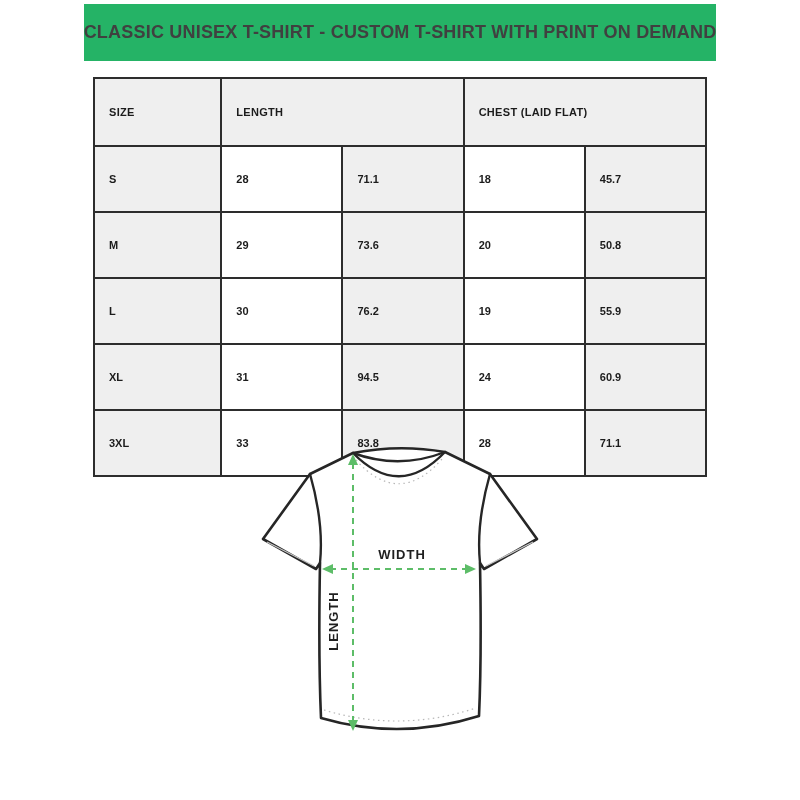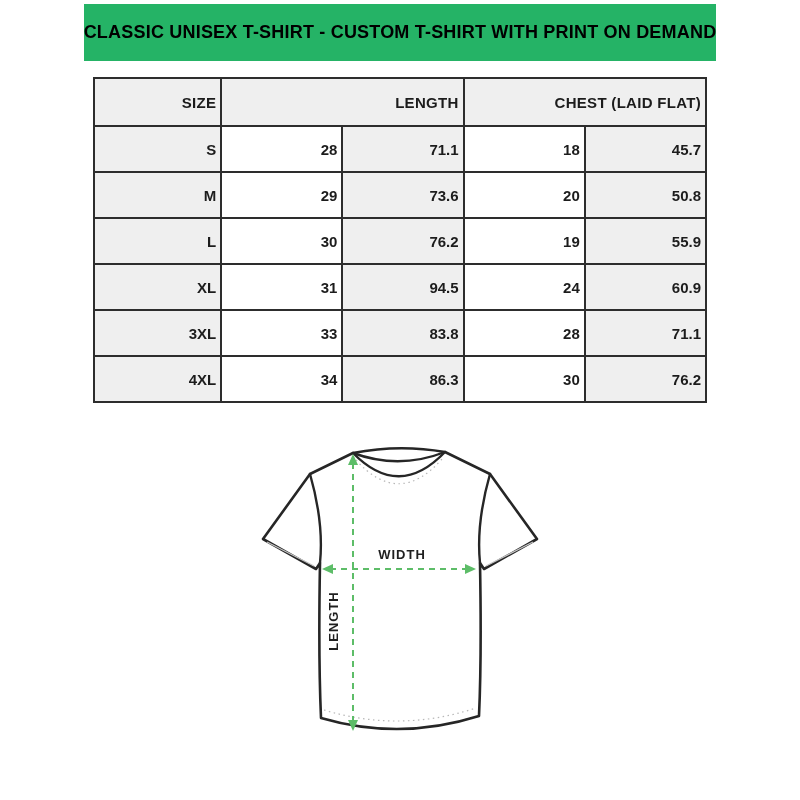--- a/index.html
+++ b/index.html
@@ -7,31 +7,31 @@
     position:relative;width:800px;height:800px;background:#fff;overflow:hidden;
     font-family:"Liberation Sans",sans-serif;
     --banner-green:#25b366;--table-gray:#efefef;--border-dark:#2d2d2d;
     --arrow-green:#5dbd68;--note-red:#d63230;--text-black:#1c1c1c;
   }
   .banner{
     position:absolute;left:84px;top:4px;width:632px;height:57px;
     background:var(--banner-green);display:flex;align-items:center;justify-content:center;
   }
   .banner-title{
-    color:#000000;font-weight:bold;font-size:18px;letter-spacing:.2px;white-space:nowrap;
+    color:#404040;font-weight:bold;font-size:18px;letter-spacing:.2px;white-space:nowrap;
   }
   table.size-table{
     position:absolute;left:93px;top:77px;width:614px;
     border-collapse:collapse;table-layout:fixed;
   }
   .size-table th,.size-table td{
     border:2px solid var(--border-dark);
-    text-align:right;vertical-align:middle;
-    font-weight:bold;font-size:15px;color:var(--text-black);
-    padding:4px;
+    text-align:left;vertical-align:middle;
+    font-weight:bold;font-size:11px;color:var(--text-black);
+    padding:14px;
   }
   .size-table th{height:38px;background:var(--table-gray);letter-spacing:.3px;}
   .size-table td{height:36px;}
   .size-table td.shaded{background:var(--table-gray);}
   .size-table td.plain{background:#ffffff;}
   .diagram{position:absolute;left:250px;top:438px;width:300px;height:310px;}
   .shirt-line{fill:none;stroke:#262626;stroke-width:2.4;stroke-linejoin:round;stroke-linecap:round;}
   .shirt-body{fill:#ffffff;stroke:#262626;stroke-width:2.6;stroke-linejoin:round;stroke-linecap:round;}
   .stitch{fill:none;stroke:#b8b8b8;stroke-width:1.2;stroke-dasharray:1.5 3.5;}
   .stitch-solid{fill:none;stroke:#c4c4c4;stroke-width:1.2;}
@@ -100,27 +100,20 @@
         <td class="plain">24</td>
         <td class="shaded">60.9</td>
       </tr>
       <tr>
         <td class="shaded">3XL</td>
         <td class="plain">33</td>
         <td class="shaded">83.8</td>
         <td class="plain">28</td>
         <td class="shaded">71.1</td>
       </tr>
-      <tr>
-        <td class="shaded">4XL</td>
-        <td class="plain">34</td>
-        <td class="shaded">86.3</td>
-        <td class="plain">30</td>
-        <td class="shaded">76.2</td>
-      </tr>
     </tbody>
   </table>
 
   <svg class="diagram" viewBox="0 0 300 310">
 
     <path class="shirt-body" d="M 103 15
          Q 149 6 195 14
          L 240 36
          L 287 101
          L 234 131

